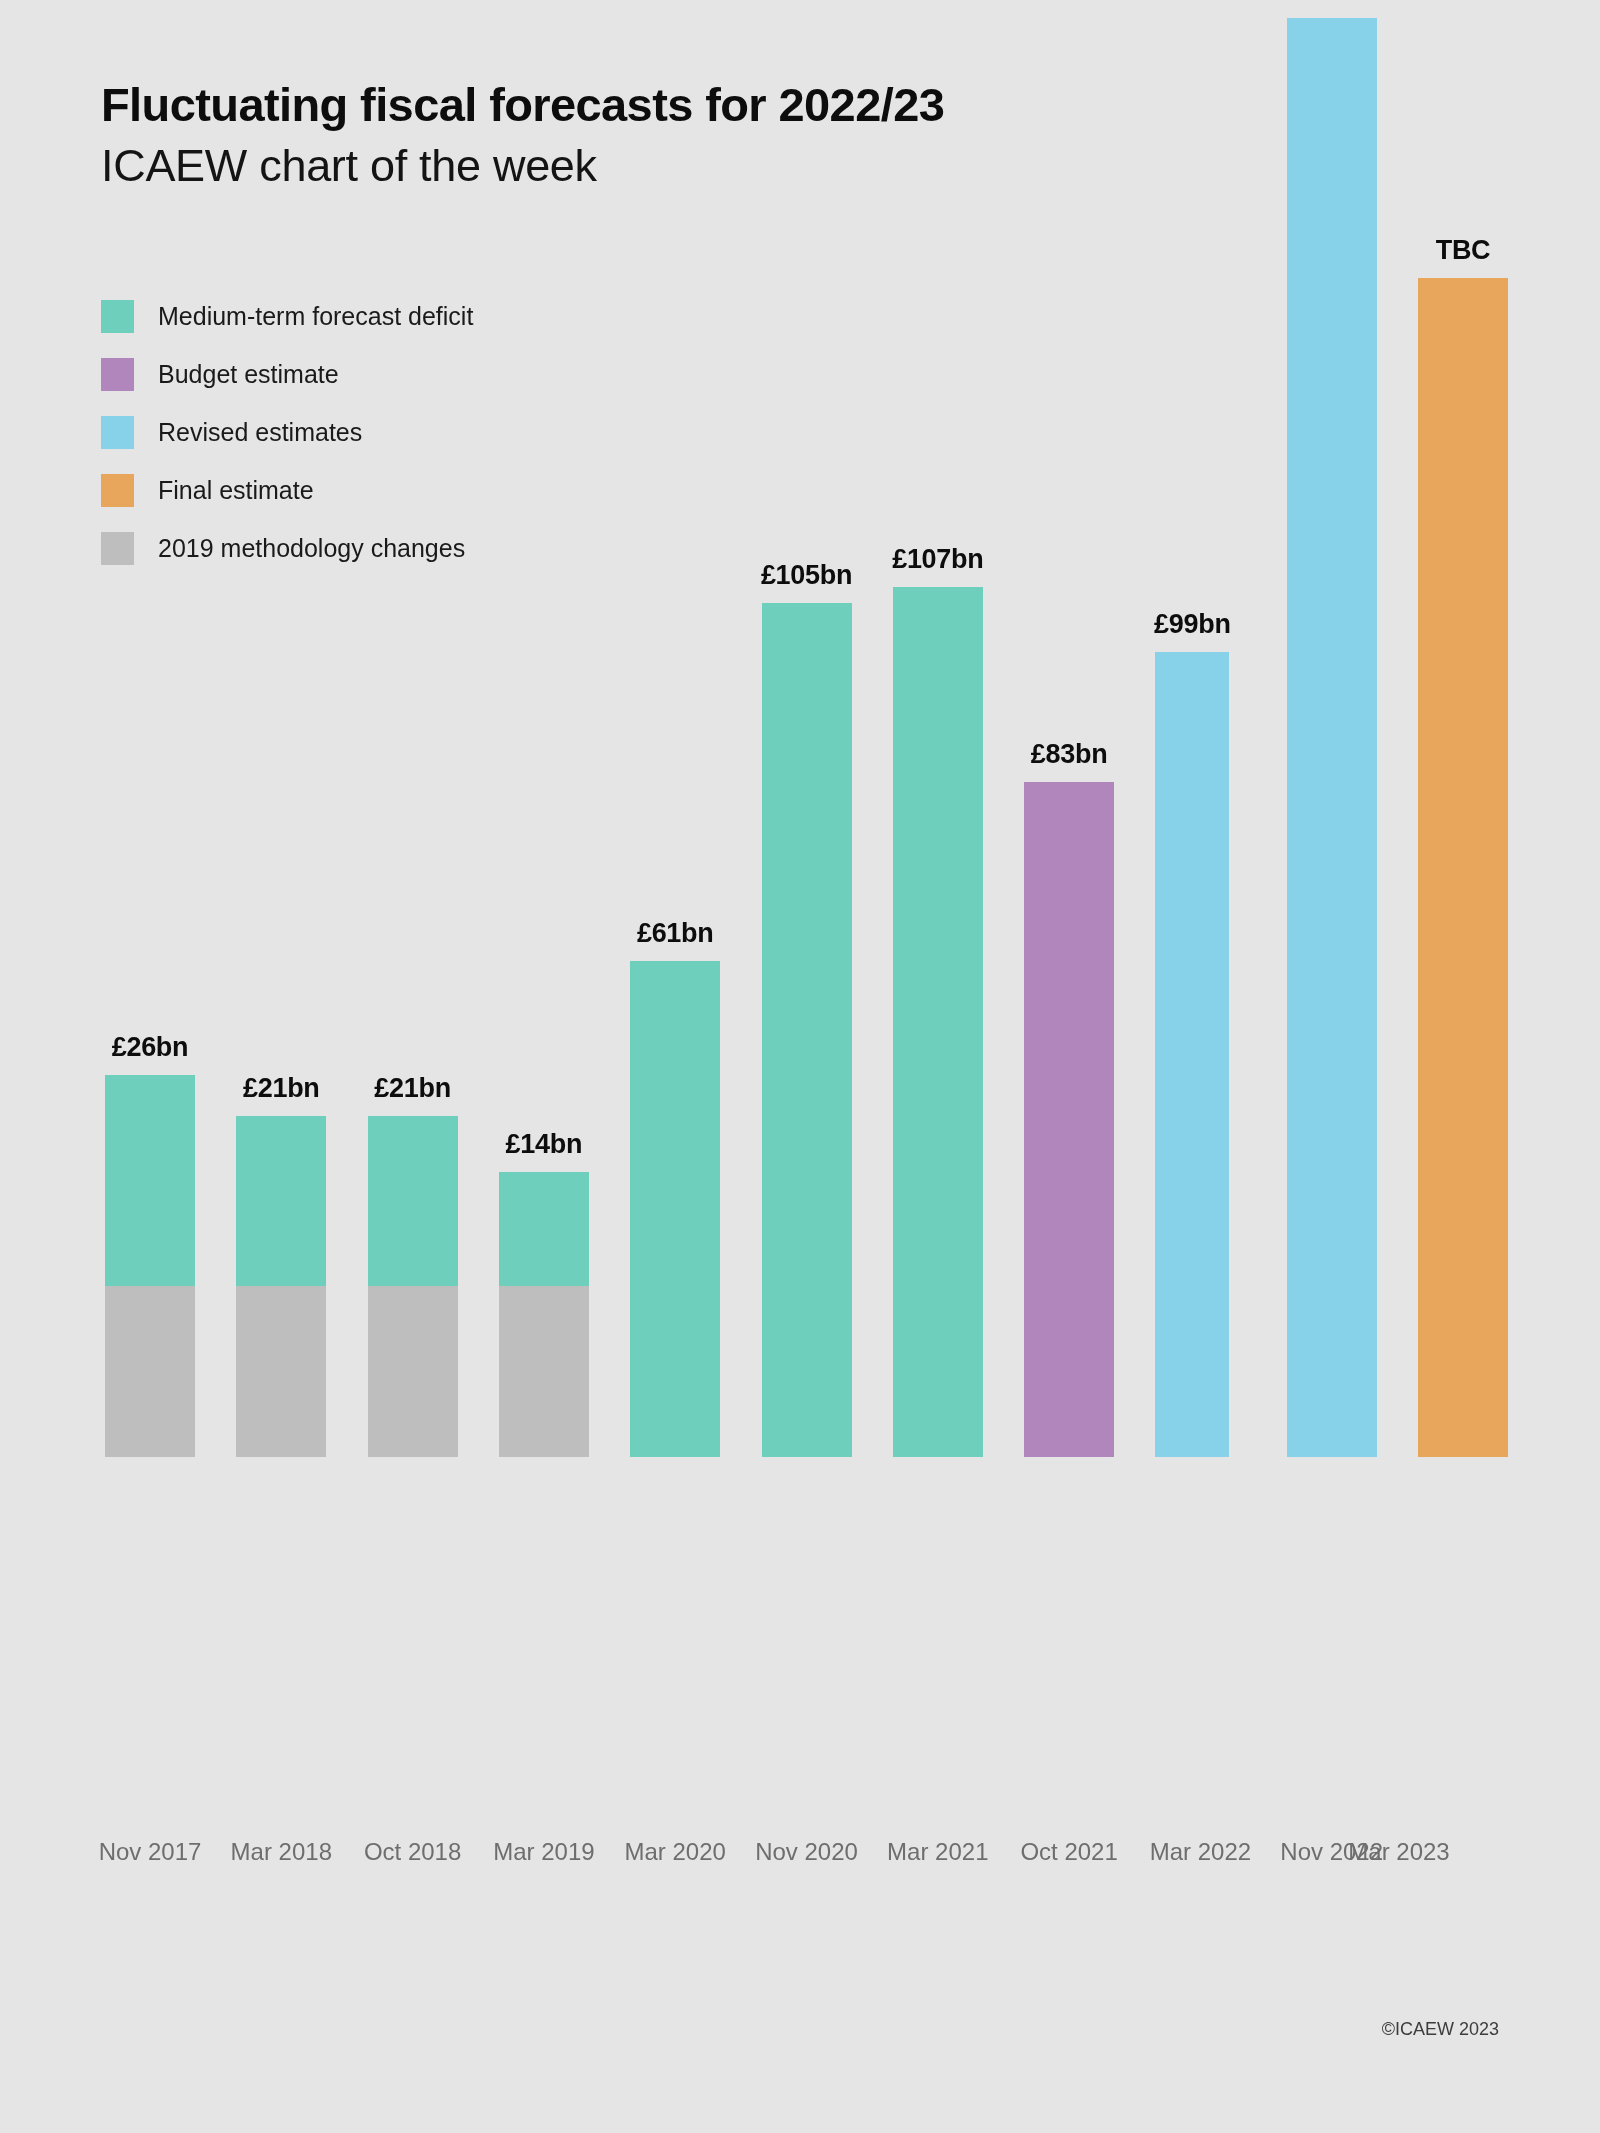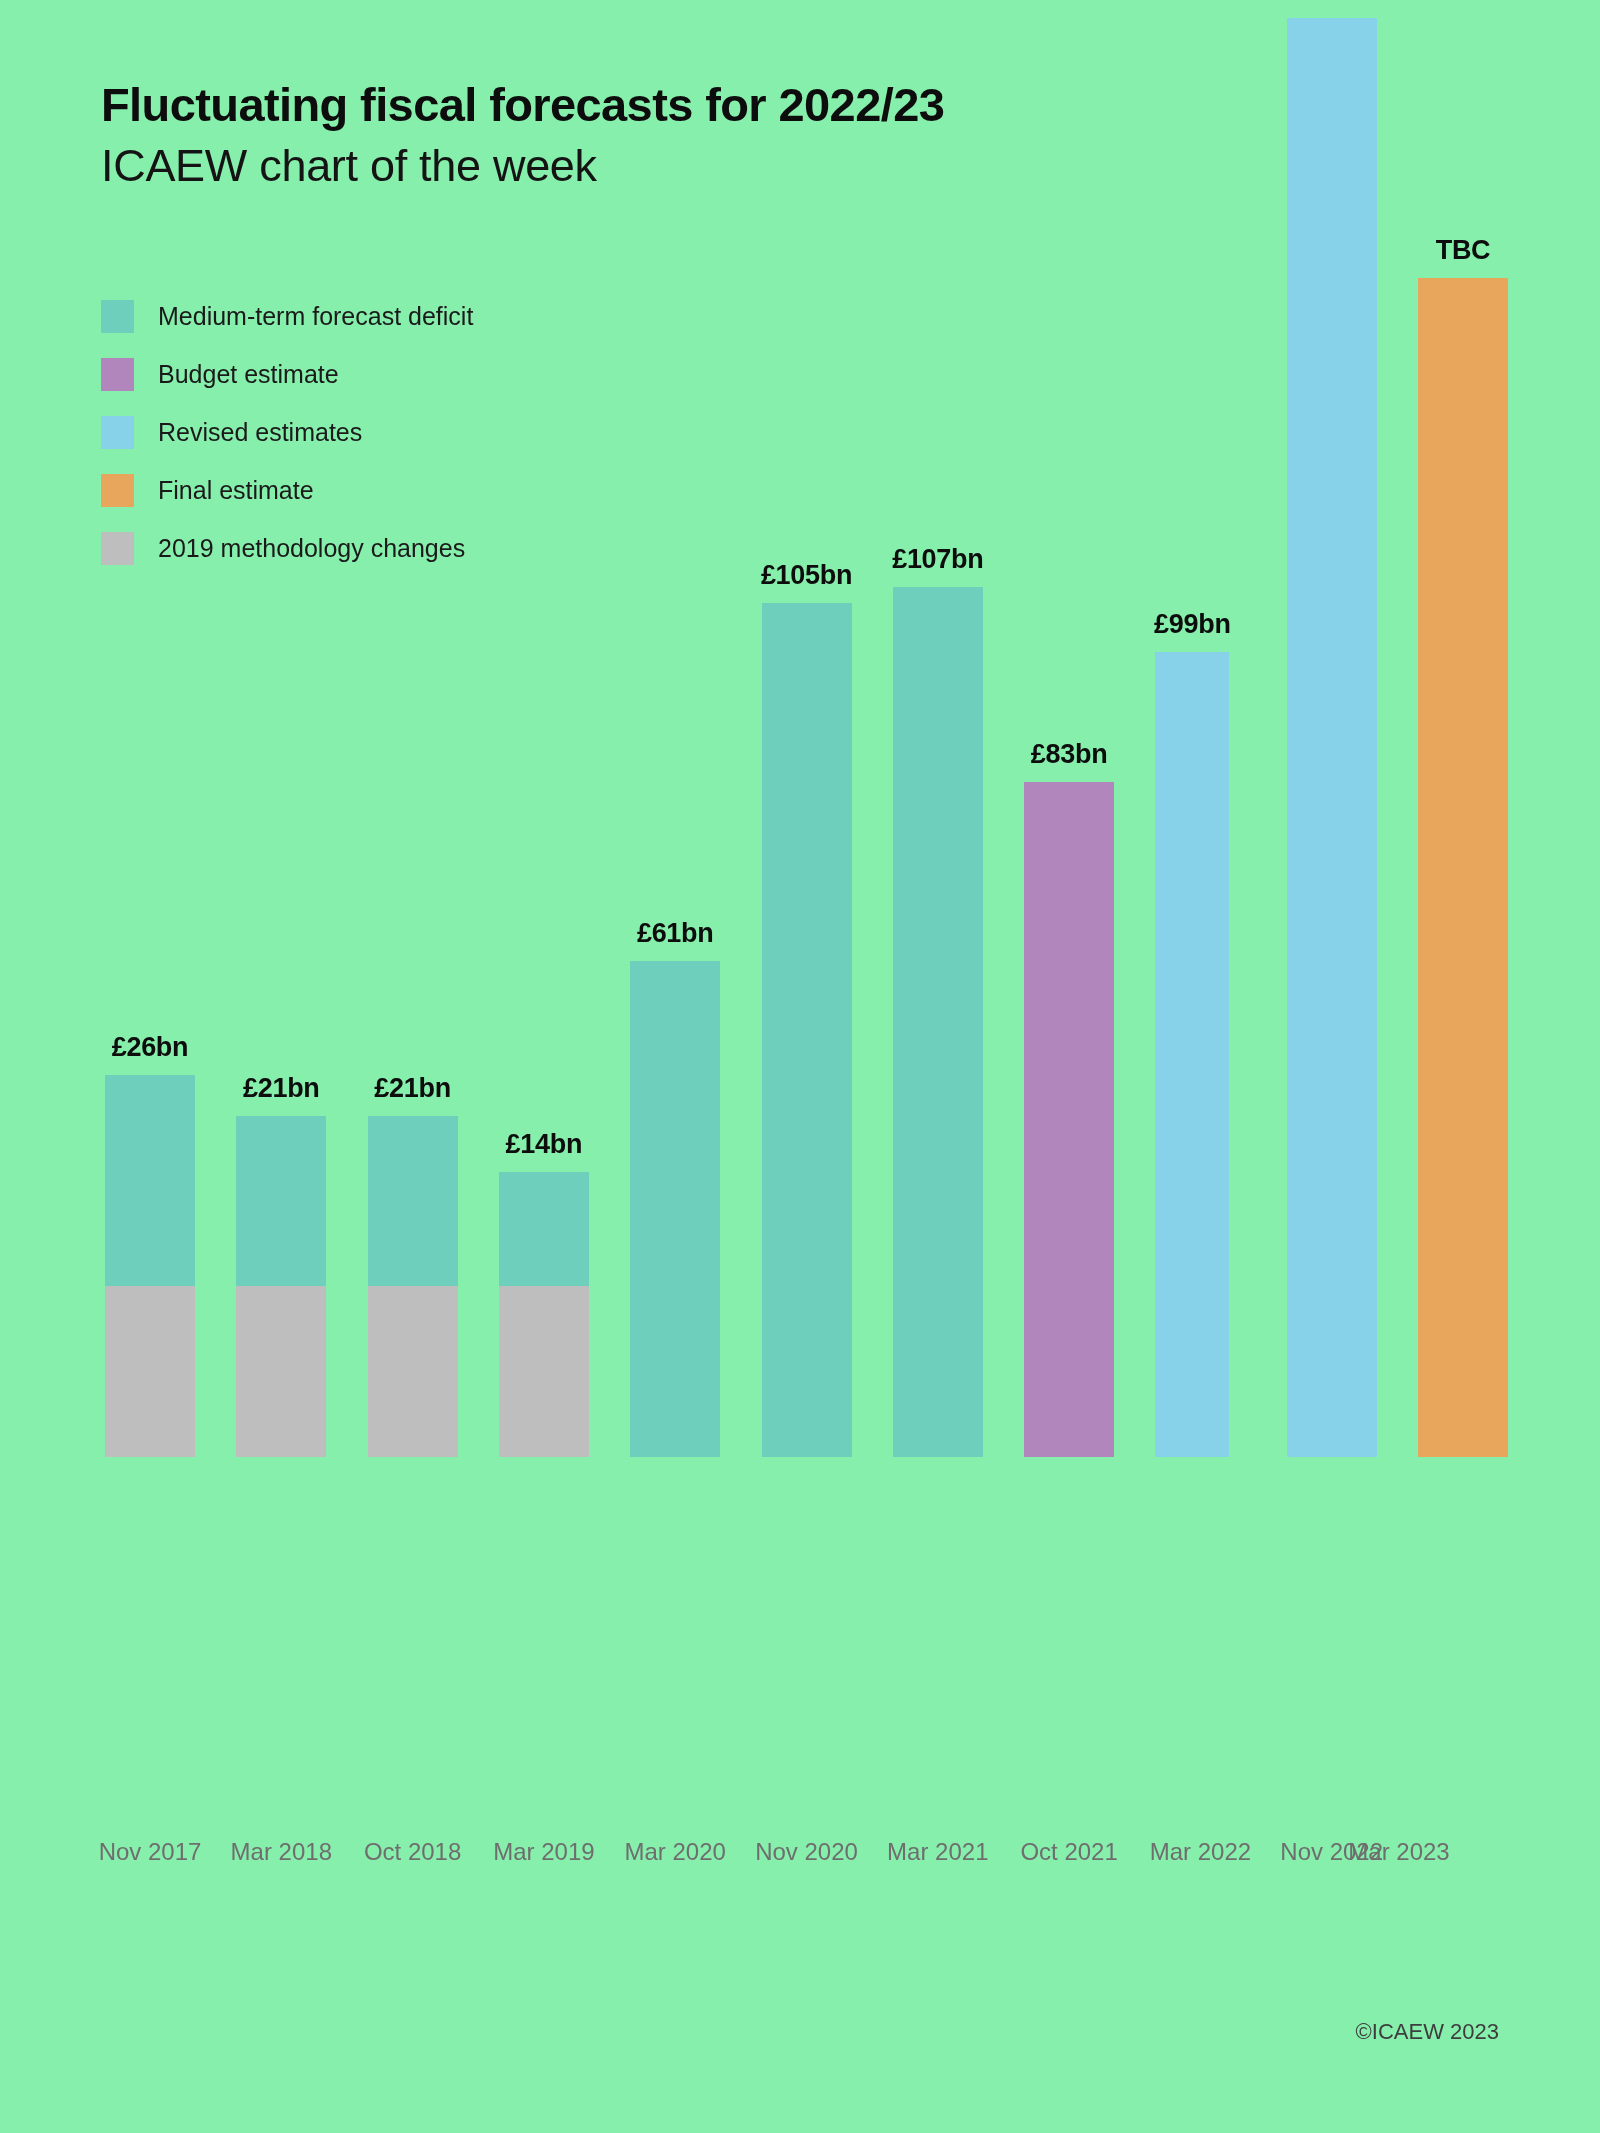--- a/index.html
+++ b/index.html
@@ -13,21 +13,21 @@
     height: 2133px;
     font-family: "Liberation Sans", sans-serif;
     color: #141414;
     position: relative;
     overflow: hidden;
   }
 
   #page {
     position: absolute;
     inset: 0;
-    background: #86efac;
+    background: #e5e5e5;
   }
 
   
   #header {
     position: absolute;
     left: 101px;
     top: 80px;
     width: 1400px;
   }
   #chart-title {
@@ -136,21 +136,21 @@
   .footer-line {
     font-size: 22px;
     color: #3d3d3d;
     line-height: 1.5;
     white-space: nowrap;
   }
   #copyright {
     position: absolute;
     right: 101px;
     top: 2019px;
-    font-size: 22px;
+    font-size: 18px;
     color: #3d3d3d;
     white-space: nowrap;
   }
 </style>
 </head>
 <body>
 
 <div id="page">
 
   <div id="header">

